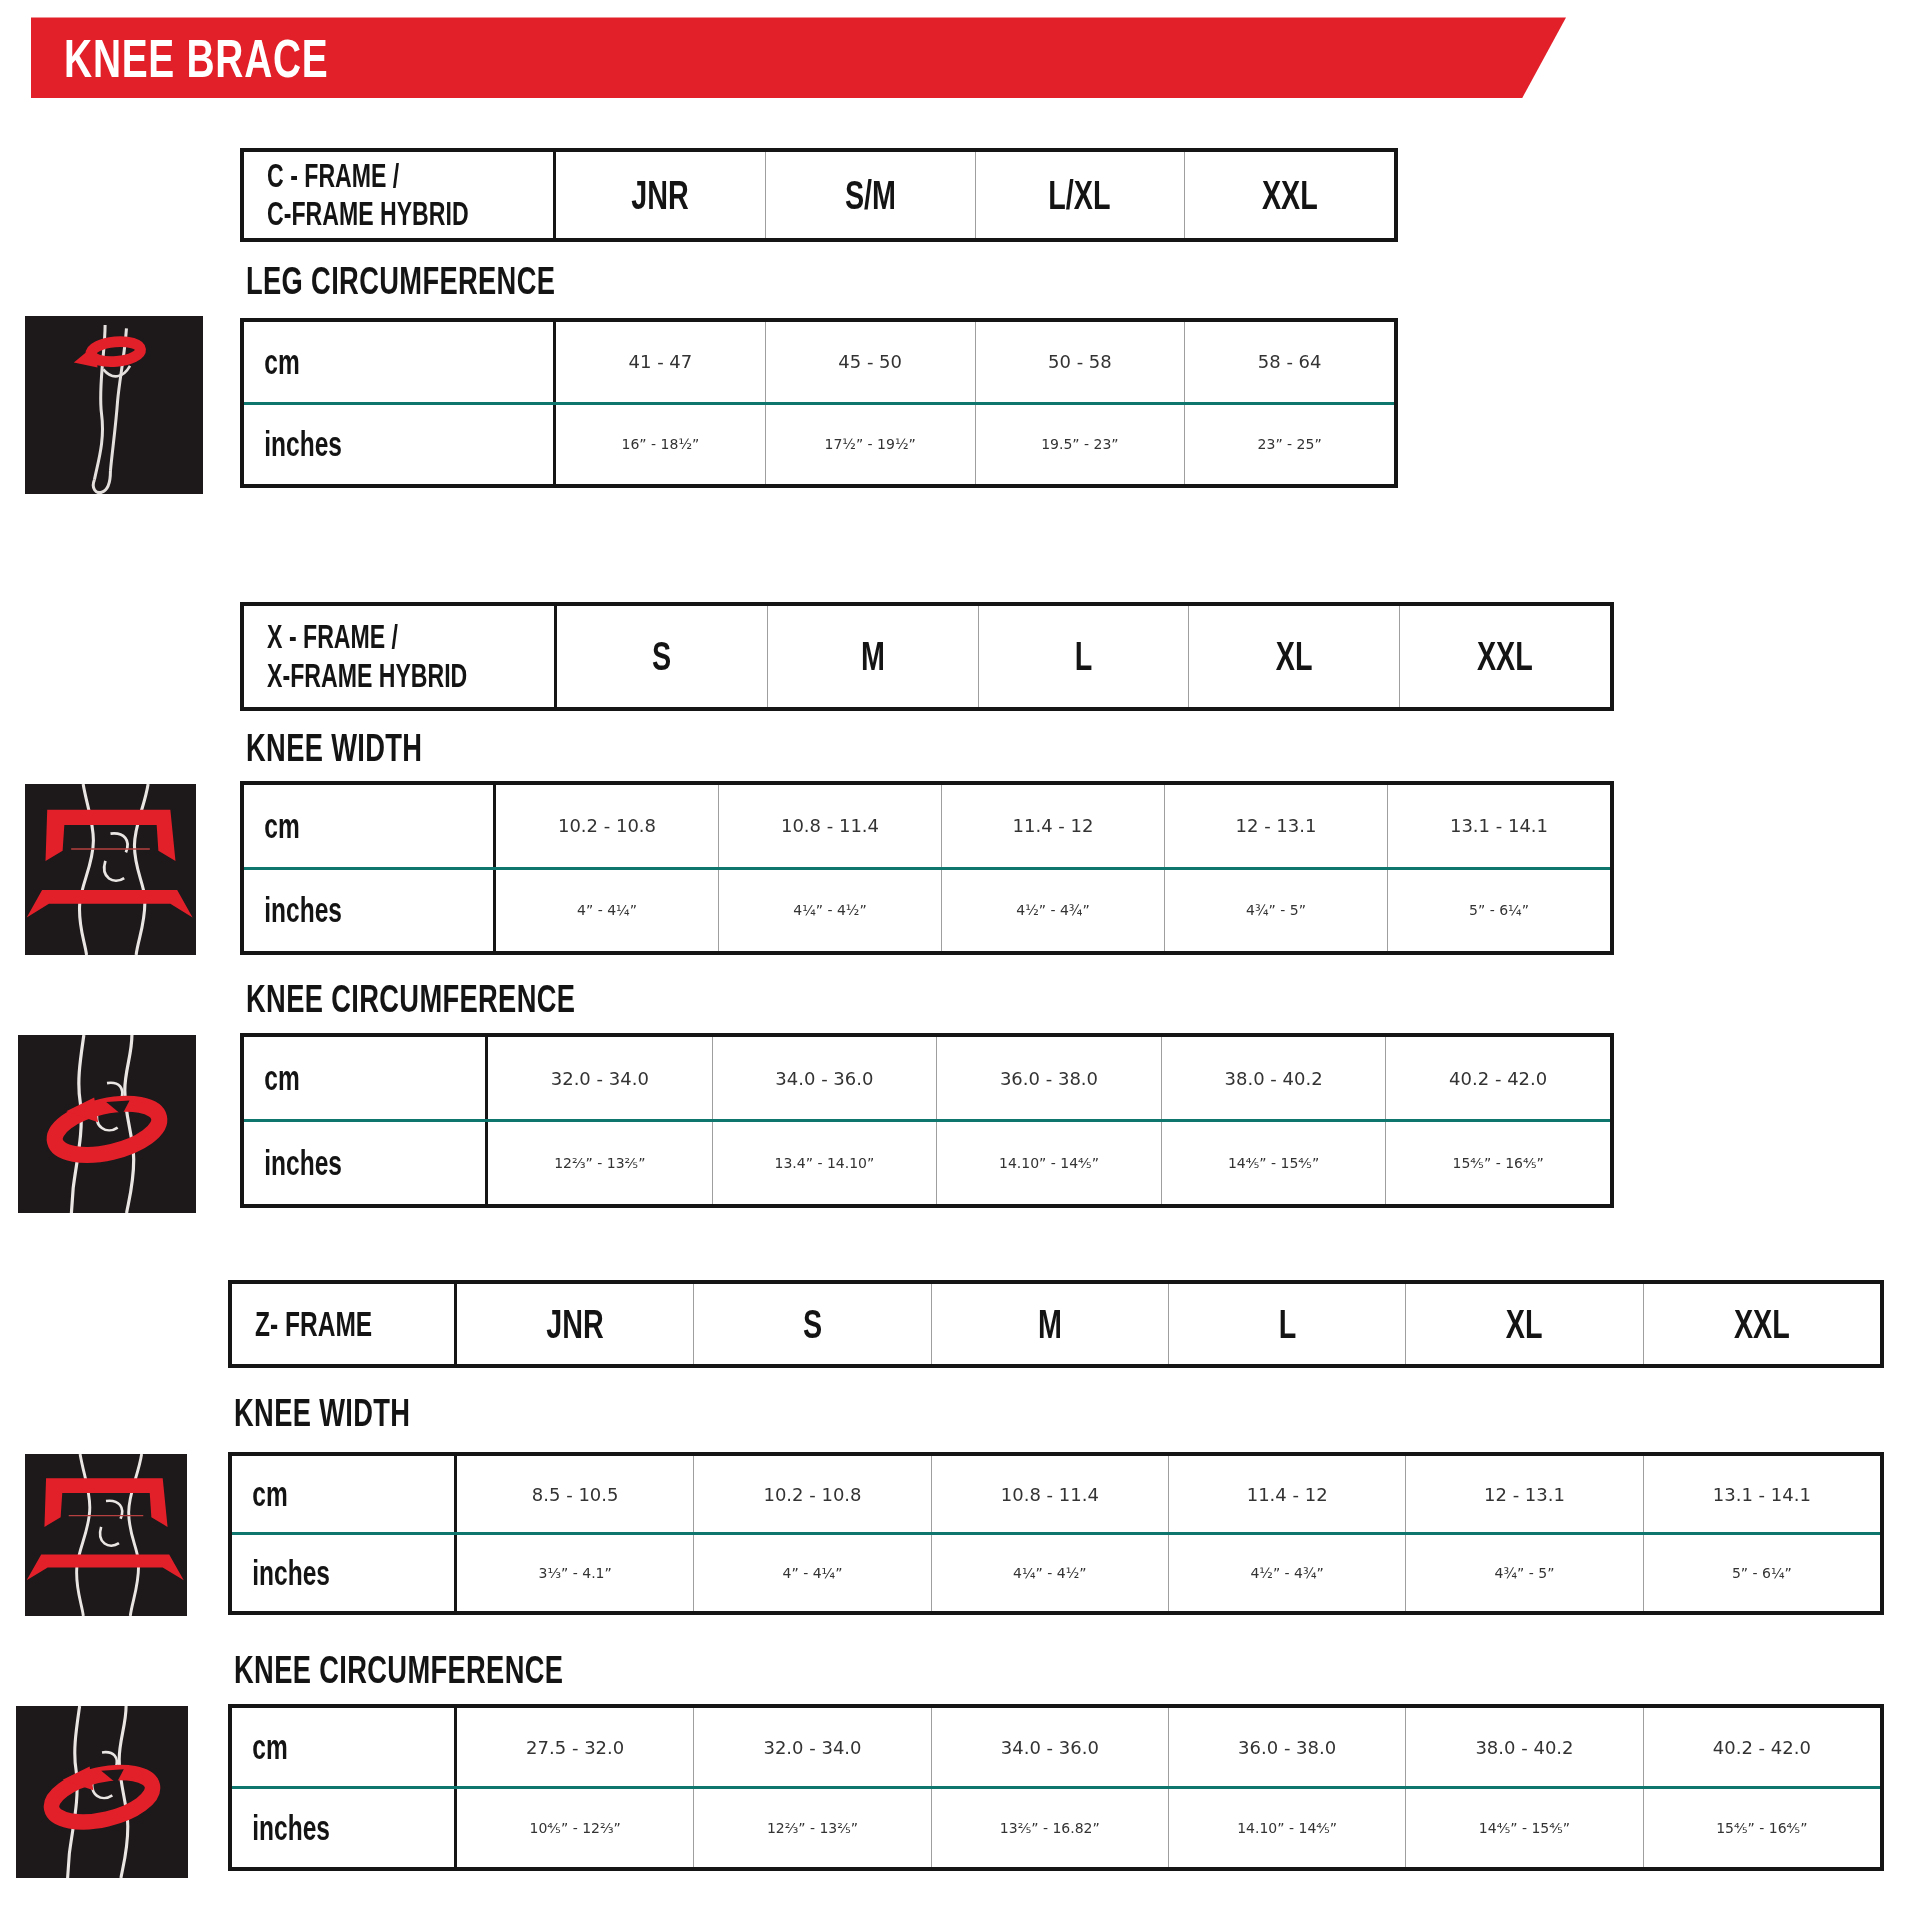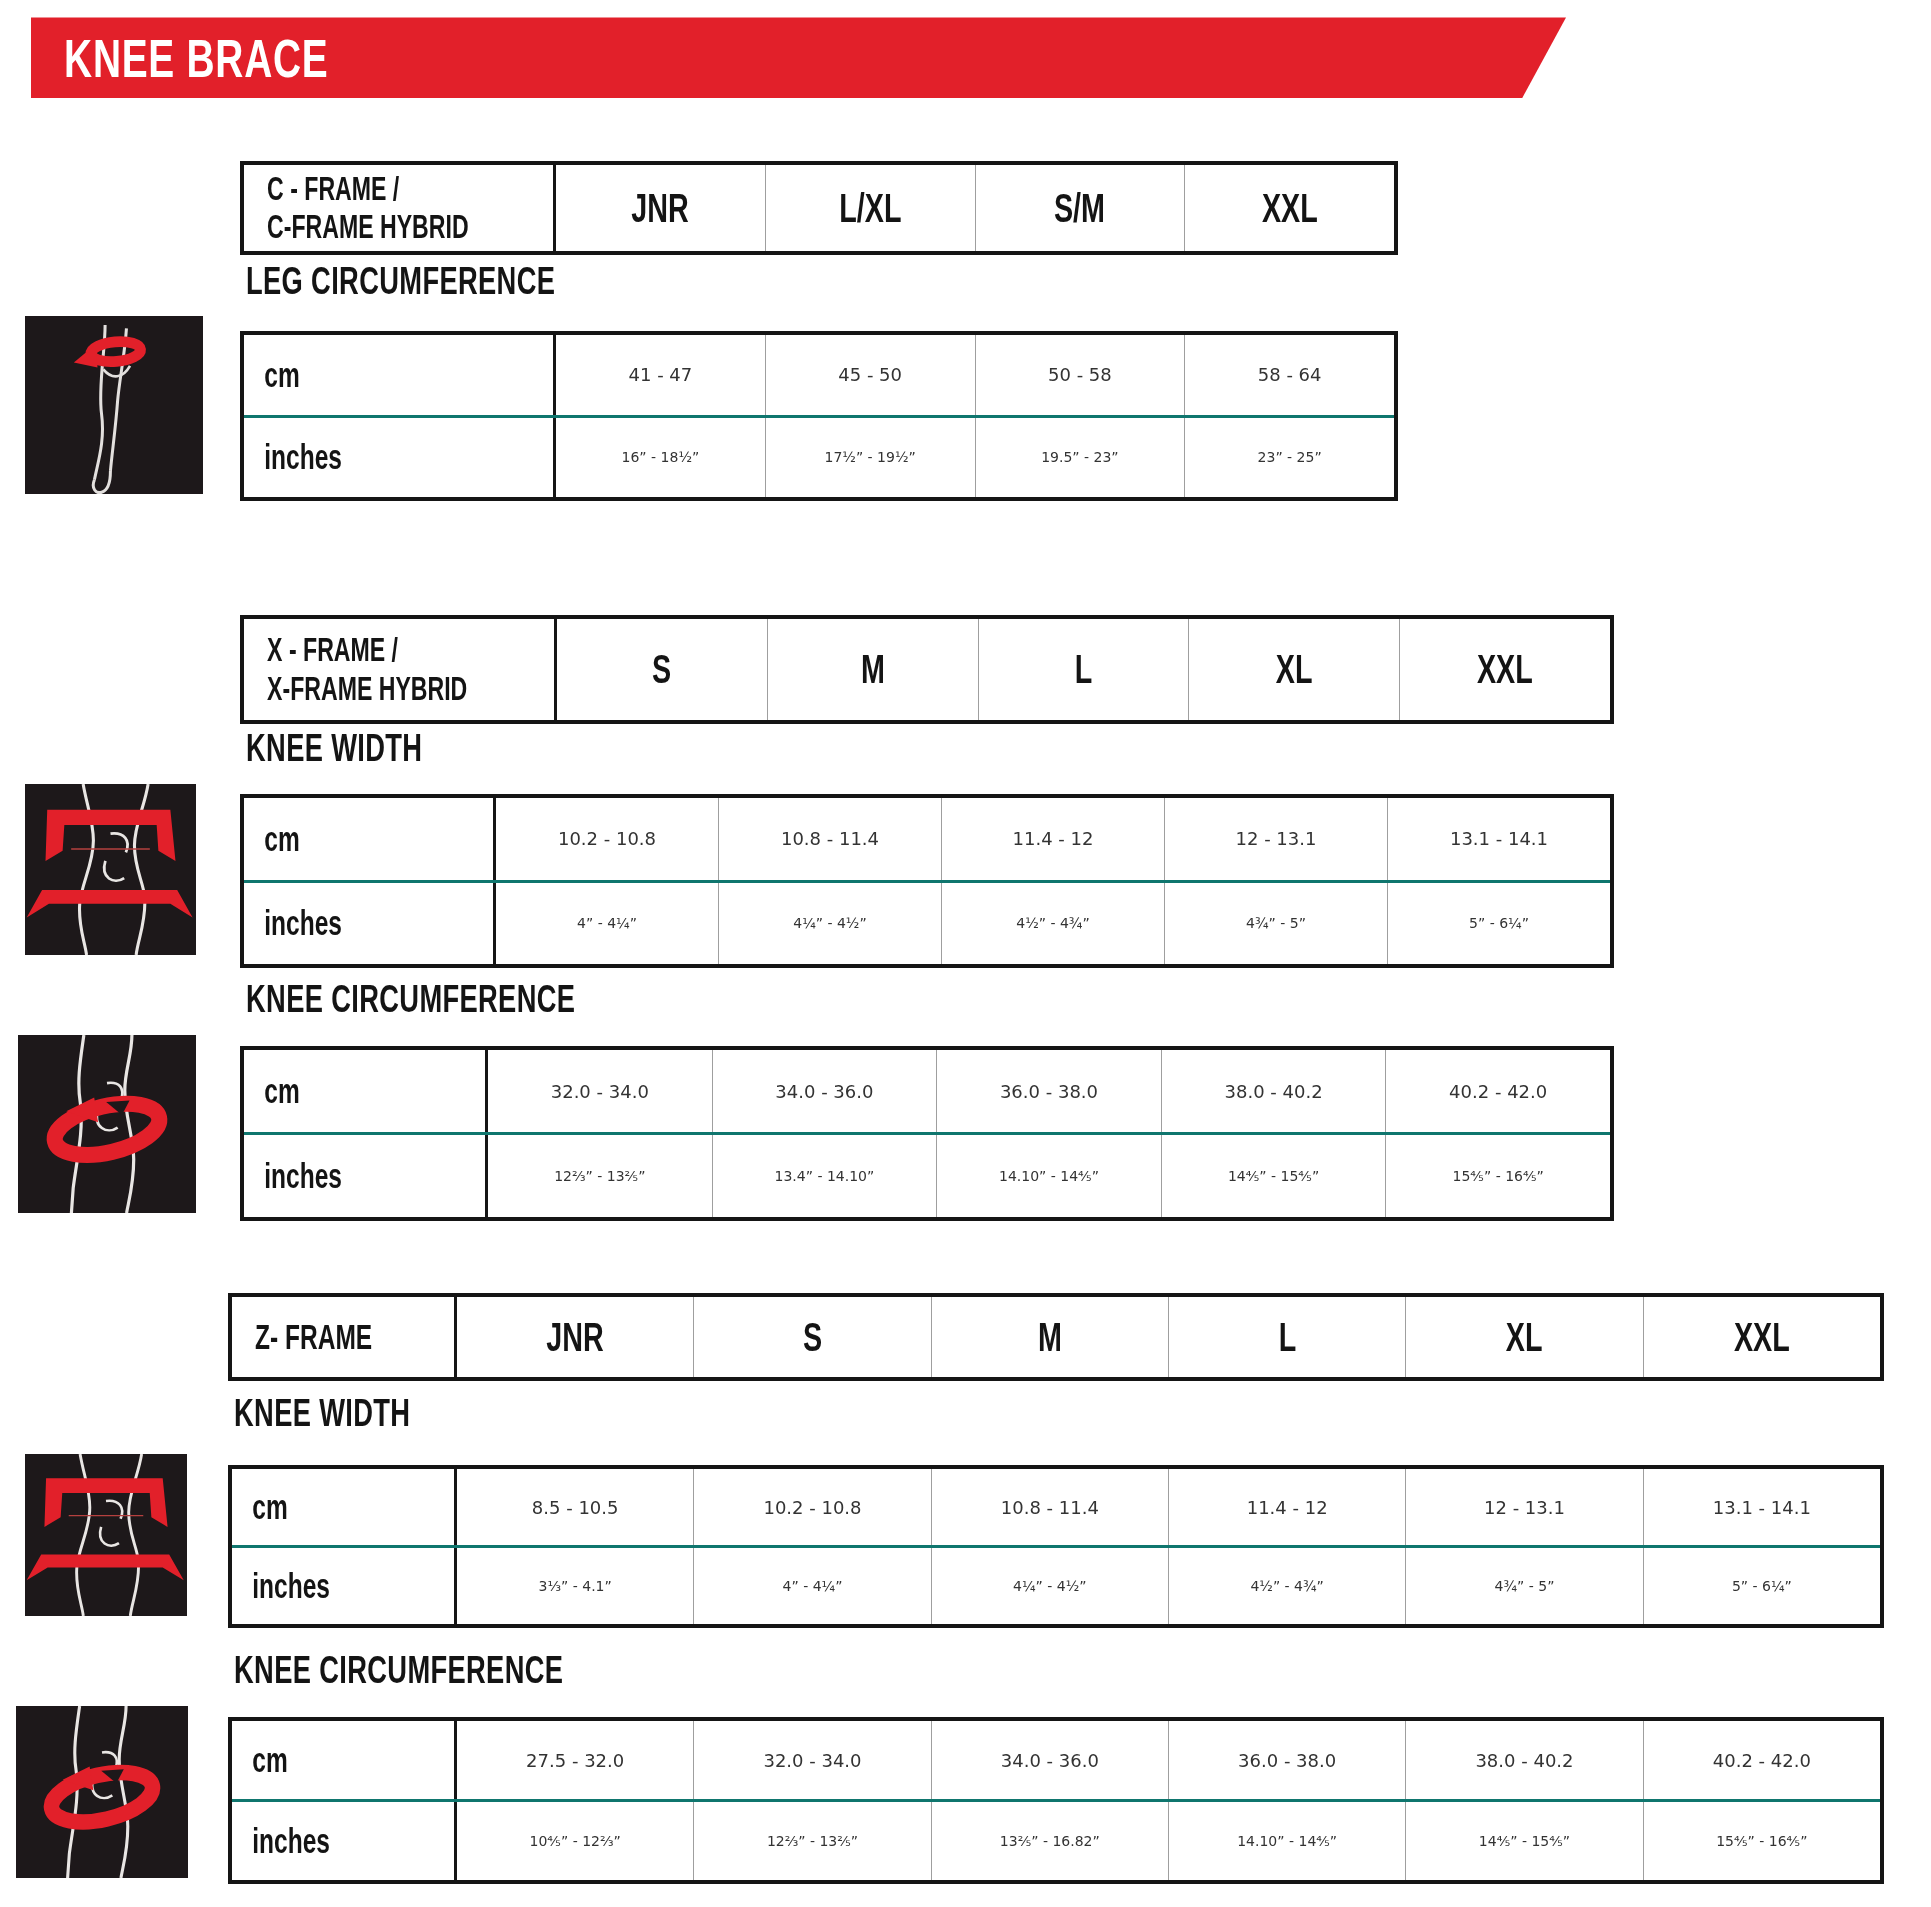--- a/index.html
+++ b/index.html
@@ -14,21 +14,21 @@
                  padding-left:46px; display:inline-block; transform:scaleX(0.72);
                  transform-origin:0 50%; white-space:nowrap; }
 
   
   .cond { display:inline-block; font-weight:bold; color:#141414;
           transform:scaleX(0.7); transform-origin:50% 50%; white-space:nowrap; }
   .cond.left { transform-origin:0 50%; }
 
   
   .tbl { position:absolute; background:#fff; border:4.8px solid #151515;
-         box-sizing:border-box; display:flex; flex-direction:column;margin-top:13px; }
+         box-sizing:border-box; display:flex; flex-direction:column; }
   .row { display:flex; flex:1; min-height:0; }
   .row + .row { border-top:3px solid #0f766e; }
   .cell { flex:1; display:flex; align-items:center; justify-content:center; min-width:0; }
   .cell + .cell { border-left:1px solid #9f9f9f; }
   .cell.label { flex:none; justify-content:flex-start; border-right:3.9px solid #151515; }
   .cell.label + .cell { border-left:none; }
 
   .frame-name { font-size:33px; line-height:1.16; padding-left:33px; }
   .size-label { font-size:41px; }
   .unit-label { font-size:35px; padding-left:29px; }
@@ -56,24 +56,24 @@
       <div class="cell label" style="width:309px;">
         <span class="cond left frame-name">
           <div>C - FRAME /</div>
           <div>C-FRAME HYBRID</div>
         </span>
       </div>
       <div class="cell">
           <span class="cond size-label">JNR</span>
         </div>
       <div class="cell">
+          <span class="cond size-label">S/M</span>
+        </div>
+      <div class="cell">
           <span class="cond size-label">L/XL</span>
-        </div>
-      <div class="cell">
-          <span class="cond size-label">S/M</span>
         </div>
       <div class="cell">
           <span class="cond size-label">XXL</span>
         </div>
     </div>
   </div>
 
   <div class="section-label" style="left:246px; top:259px;">
     <span class="cond left">LEG CIRCUMFERENCE</span>
   </div>

